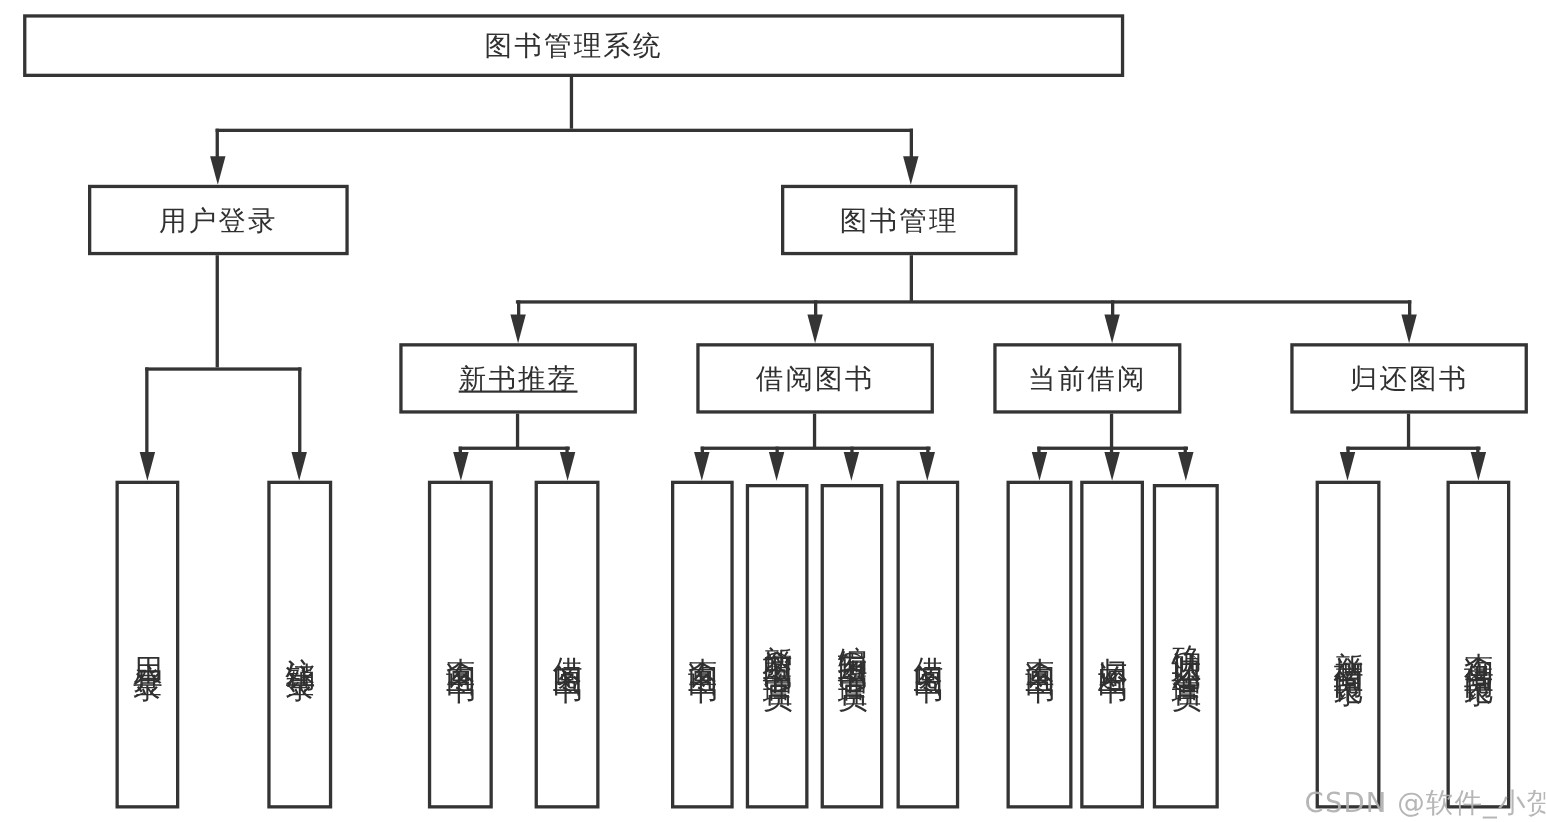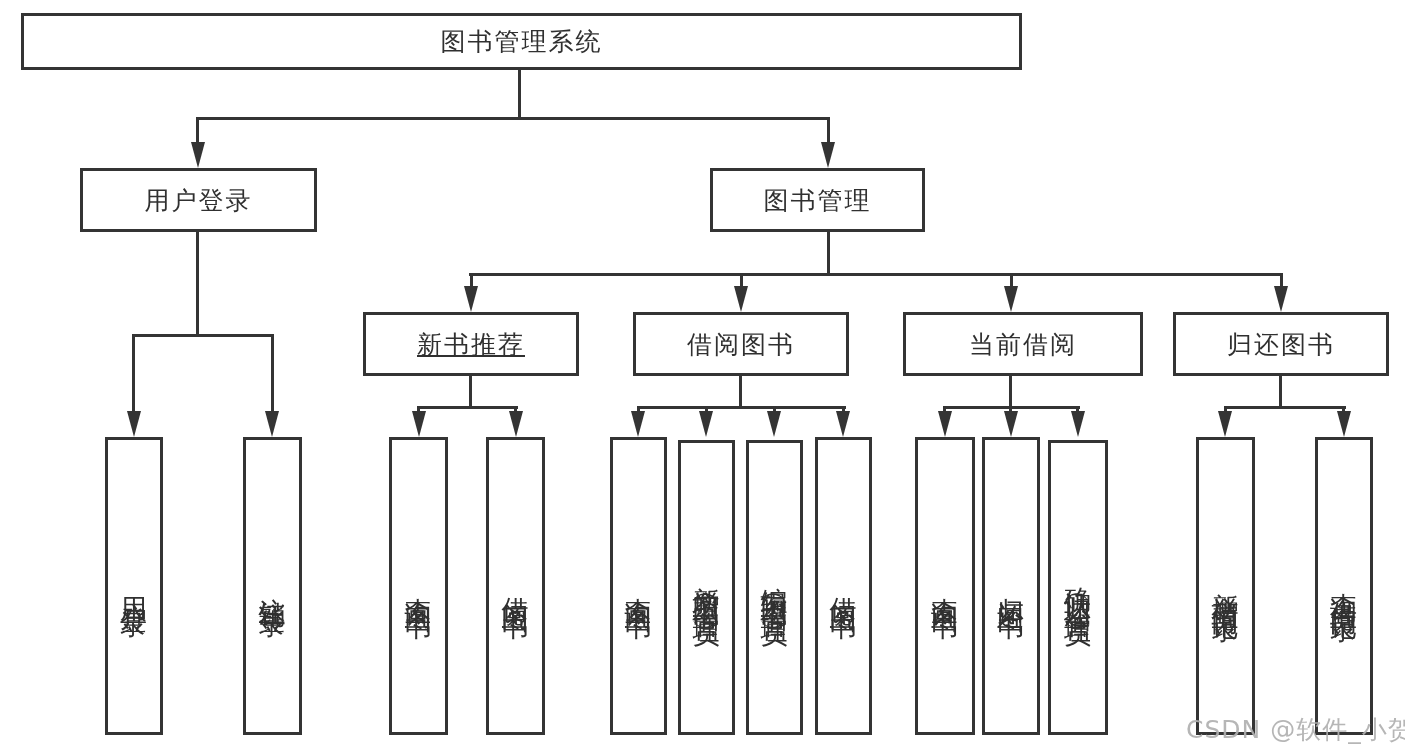--- a/index.html
+++ b/index.html
@@ -80,21 +80,21 @@
   <div class="vline" style="left:740px;  top:273px; height:16px;"></div>
   <div class="vline" style="left:1010px; top:273px; height:16px;"></div>
   <div class="vline" style="left:1280px; top:273px; height:16px;"></div>
   <div class="arrowhead" style="left:464px;  top:286px;"></div>
   <div class="arrowhead" style="left:734px;  top:286px;"></div>
   <div class="arrowhead" style="left:1004px; top:286px;"></div>
   <div class="arrowhead" style="left:1274px; top:286px;"></div>
 
   <div class="node h-node" style="left:363px;  top:312px; width:216px; height:64px;text-decoration:underline;">新书推荐</div>
   <div class="node h-node" style="left:633px;  top:312px; width:216px; height:64px;">借阅图书</div>
-  <div class="node h-node" style="left:903px;  top:312px; width:240px; height:64px;">当前借阅</div>
+  <div class="node h-node" style="left:903px;  top:312px; width:171px; height:64px;">当前借阅</div>
   <div class="node h-node" style="left:1173px; top:312px; width:216px; height:64px;">归还图书</div>
 
   <div class="vline" style="left:469px; top:376px; height:32px;"></div>
   <div class="hline" style="left:417px; top:406px; width:101px;"></div>
   <div class="vline" style="left:417px; top:406px; height:8px;"></div>
   <div class="vline" style="left:514px; top:406px; height:8px;"></div>
   <div class="arrowhead" style="left:412px; top:411px;"></div>
   <div class="arrowhead" style="left:509px; top:411px;"></div>
 
   <div class="vline" style="left:739px; top:376px; height:32px;"></div>

